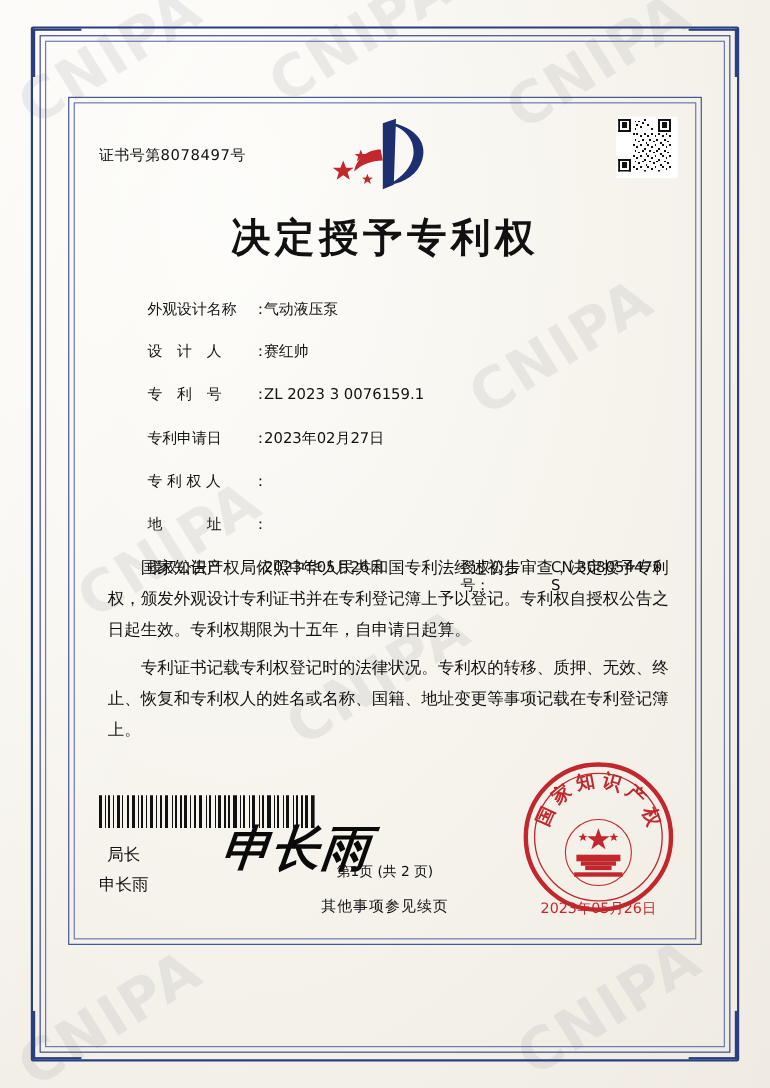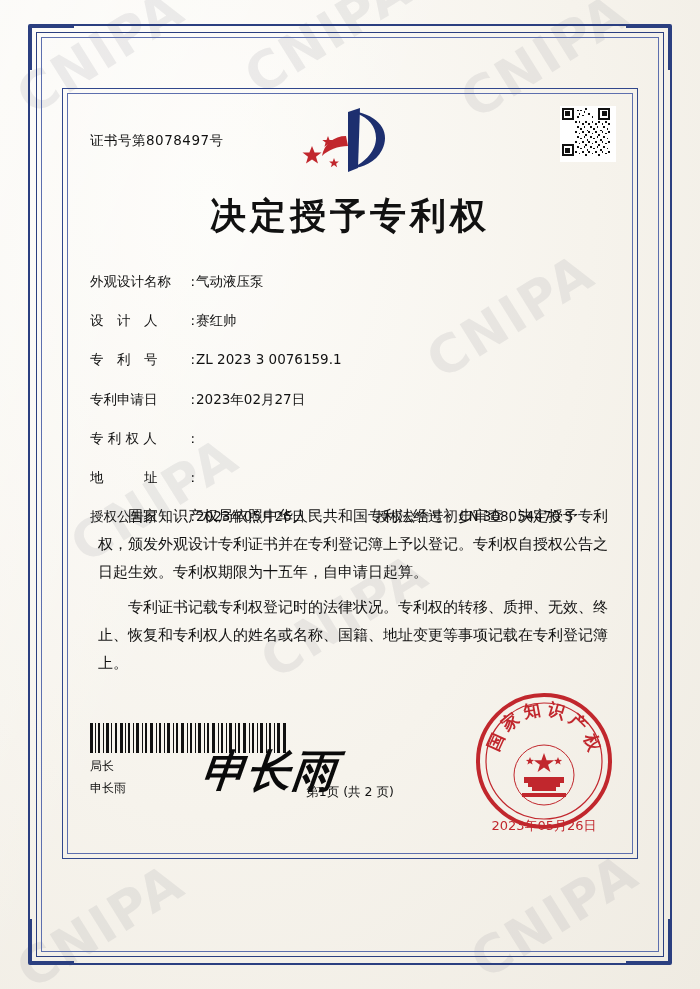--- a/index.html
+++ b/index.html
@@ -109,20 +109,21 @@
   .field{
     display:flex;align-items:baseline;
     font-size:13.5px;color:#111;
     margin-bottom:23px;
     line-height:1.2;
   }
   .field .lab{
     width:96px;flex:none;
     display:flex;justify-content:space-between;
     letter-spacing:0;
+    margin-left:44px;
   }
   .field .colon{width:10px;flex:none;text-align:left;}
   .field .val{flex:1;}
 
   .field.grant{margin-bottom:16px;}
   .grant .val{display:flex;}
   .grant .g1{width:180px;}
   .grant .lab2{margin-right:2px;}
 
   .para{
@@ -133,22 +134,22 @@
   }
 
   
   .barcode{
     position:absolute;left:28px;bottom:106px;
     width:196px;height:30px;
   }
 
   
   .sig-label{
-    position:absolute;left:28px;bottom:60px;
-    font-size:12px;color:#111;line-height:1.85;
+    position:absolute;left:28px;bottom:40px;
+    font-size:15px;color:#111;line-height:1.85;text-align:center;
   }
   .sig-script{
     position:absolute;left:140px;bottom:58px;
     font-family:"DejaVu Serif","Liberation Serif",serif;
     font-size:44px;font-style:italic;font-weight:700;
     color:#0a0a0a;
     letter-spacing:1px;
     transform:skewX(-6deg);
   }
 
@@ -440,14 +441,15 @@
         <polygon points="84,66 85.1,68.8 88.1,68.9 85.7,70.7 86.6,73.6 84,71.9 81.4,73.6 82.3,70.7 79.9,68.9 82.9,68.8" fill="#c1272d"></polygon>
         <rect x="50" y="86" width="40" height="6" fill="#c1272d"></rect>
         <rect x="54" y="92" width="32" height="4" fill="#c1272d"></rect>
         <rect x="58" y="96" width="24" height="4" fill="#c1272d"></rect>
         <rect x="48" y="102" width="44" height="4" fill="#c1272d"></rect>
       </svg>
     </div>
     <div class="seal-date">2023年05月26日</div>
 
     <div class="page-no">第1页 (共 2 页)</div>
+    <div class="footer-note">其他事项参见续页</div>
   </div>
 </div>
 
 </body></html>

